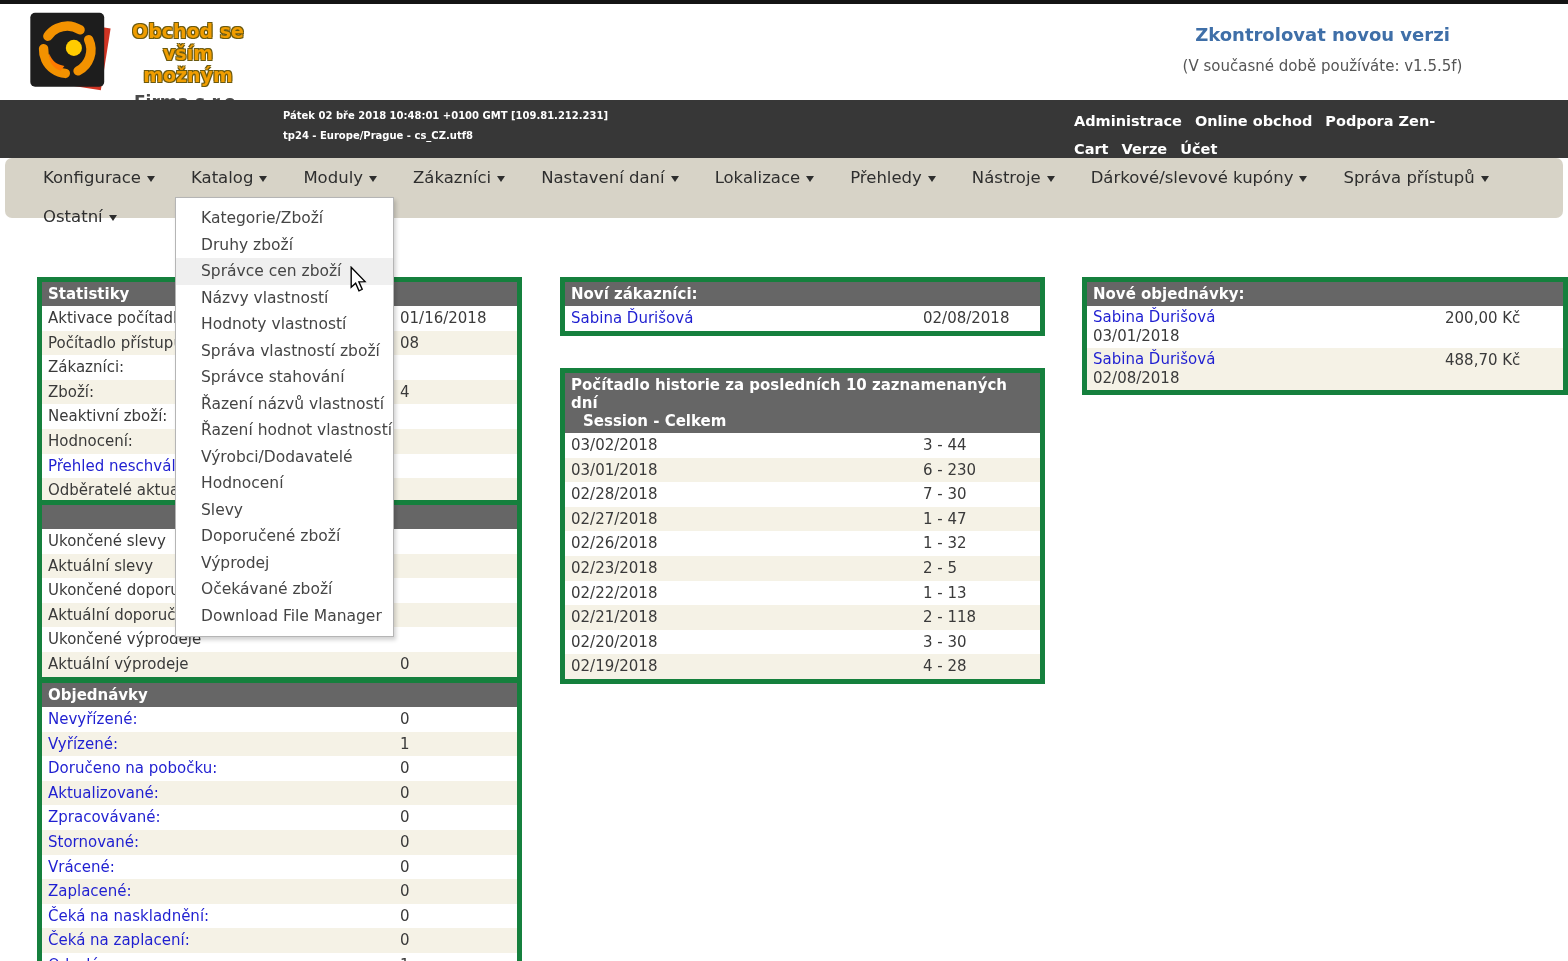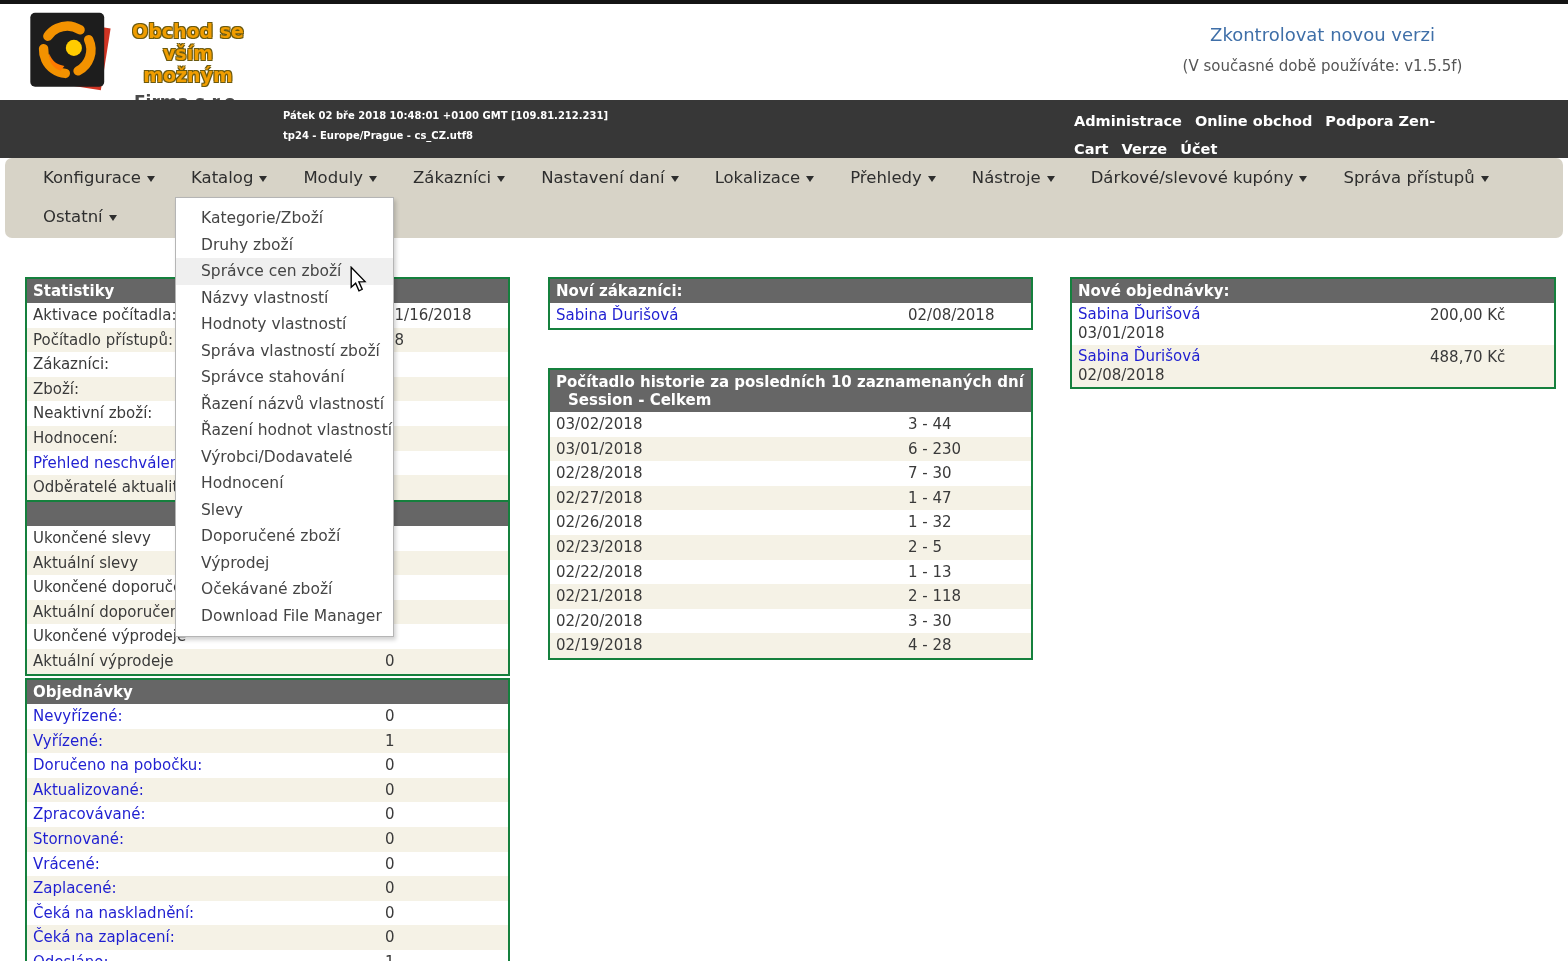--- a/index.html
+++ b/index.html
@@ -8,52 +8,52 @@
   .top-strip { position:absolute; left:0; top:0; width:1568px; height:4px; background:#141414; }
 
   
   .header { position:absolute; left:0; top:4px; width:1568px; height:96px; background:#fff;border-radius:25px; }
   .logo-img { position:absolute; left:22px; top:6px; width:100px; height:90px; }
   .logo-text { position:absolute; left:118px; top:16px; width:140px; text-align:center; }
   .logo-text .l1 { font-size:19px; font-weight:bold; color:#f09d00; line-height:22px;
     text-shadow:1px 1px 0 #6b5a10,-1px -1px 0 #6b5a10,1px -1px 0 #6b5a10,-1px 1px 0 #6b5a10; }
   .logo-text .l3 { font-size:17px; font-weight:bold; color:#4a4a4a; margin-top:6px; }
   .version-box { position:absolute; left:1090px; top:20px; width:465px; text-align:center; }
-  .update-link { font-size:18px; color:#3f6fa8; text-decoration:none; cursor:pointer; }
+  .update-link { font-size:18px; color:#3f6fa8; text-decoration:none; cursor:pointer;font-weight:bold; }
   .version-note { font-size:15px; color:#555; margin-top:12px; }
 
   
   .topbar { position:absolute; left:0; top:100px; width:1568px; height:58px; background:#373737; }
   .datetime { position:absolute; left:283px; top:6px; color:#fff; font-weight:bold;
     font-size:10px; line-height:20px; }
   .toplinks { position:absolute; left:1074px; top:7px; width:480px; color:#fff;
     font-weight:bold; font-size:14.5px; line-height:28px; }
   .toplinks a { color:#fff; text-decoration:none; margin-right:13px; cursor:pointer; }
 
   
-  .menubar { position:absolute; left:5px; top:158px; width:1558px; height:80px;
+  .menubar { position:absolute; left:5px; top:158px; width:1558px; height:60px;
     background:#d7d3c7; border-radius:7px; padding-left:38px; }
   .menu-row { height:39px; line-height:39px; white-space:nowrap; }
   .menu-item { display:inline-block; margin-right:36px; font-size:16.5px; color:#2e2e2e; cursor:pointer; }
   .caret { display:inline-block; width:0; height:0; border-left:4.5px solid transparent;
     border-right:4.5px solid transparent; border-top:6px solid #2e2e2e;
     margin-left:6px; vertical-align:middle; }
 
   
   .dropdown { position:absolute; left:175px; top:197px; width:219px; background:#fff;
     border:1px solid #b5b5b5; box-shadow:2px 3px 4px rgba(0,0,0,0.18); padding:7px 0; z-index:50; }
   .dd-item { height:26.5px; line-height:26.5px; padding-left:25px; font-size:15.5px;
     color:#454545; cursor:pointer; white-space:nowrap; }
   .dd-item.hl { background:#efefef; }
 
   
   .cursor { position:absolute; left:349px; top:266px; z-index:100; pointer-events:none; }
 
   
-  .panel { position:absolute; background:#fff; border:2px solid #15803d; }
+  .panel { position:absolute; background:#fff; border:5px solid #15803d;margin-left:12px; }
   .panel-header { background:#666666; color:#fff; font-weight:bold; font-size:15px;
     padding:3px 6px; line-height:18px; min-height:24px; }
   .panel-header .sub { padding-left:12px; }
   .prow { position:relative; height:24.6px; line-height:24.6px; padding-left:6px;
     font-size:15px; white-space:nowrap; overflow:hidden; }
   .prow.alt { background:#f5f2e6; }
   .prow .val { position:absolute; left:358px; top:0; }
   .prow a, a.blue { color:#1f1fd1; text-decoration:none; cursor:pointer; }
   .orow { position:relative; padding:2px 0 2px 6px; font-size:15px; line-height:19px; height:42px; }
   .orow.alt { background:#f5f2e6; }

